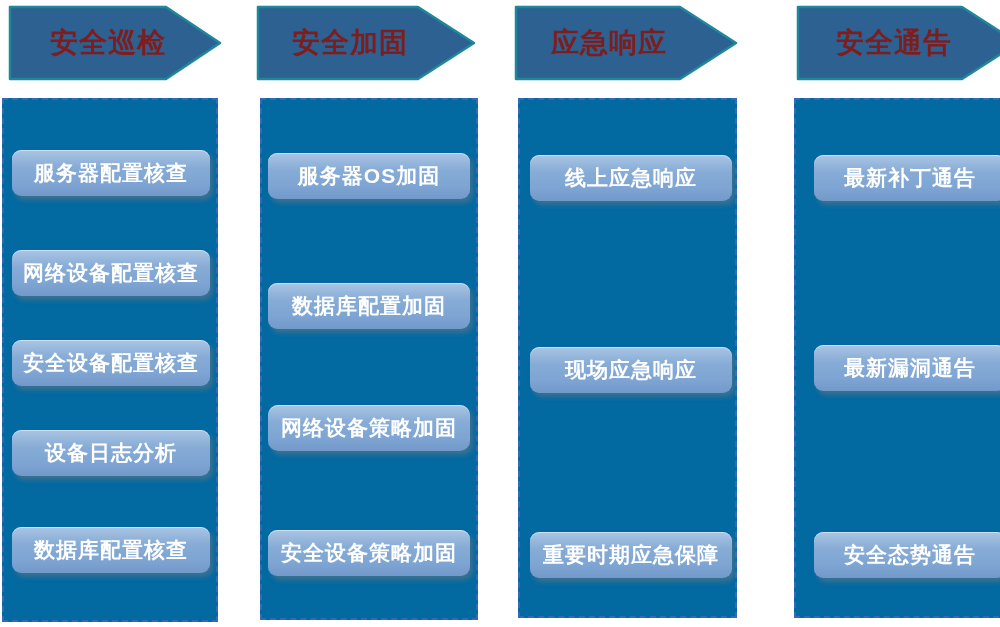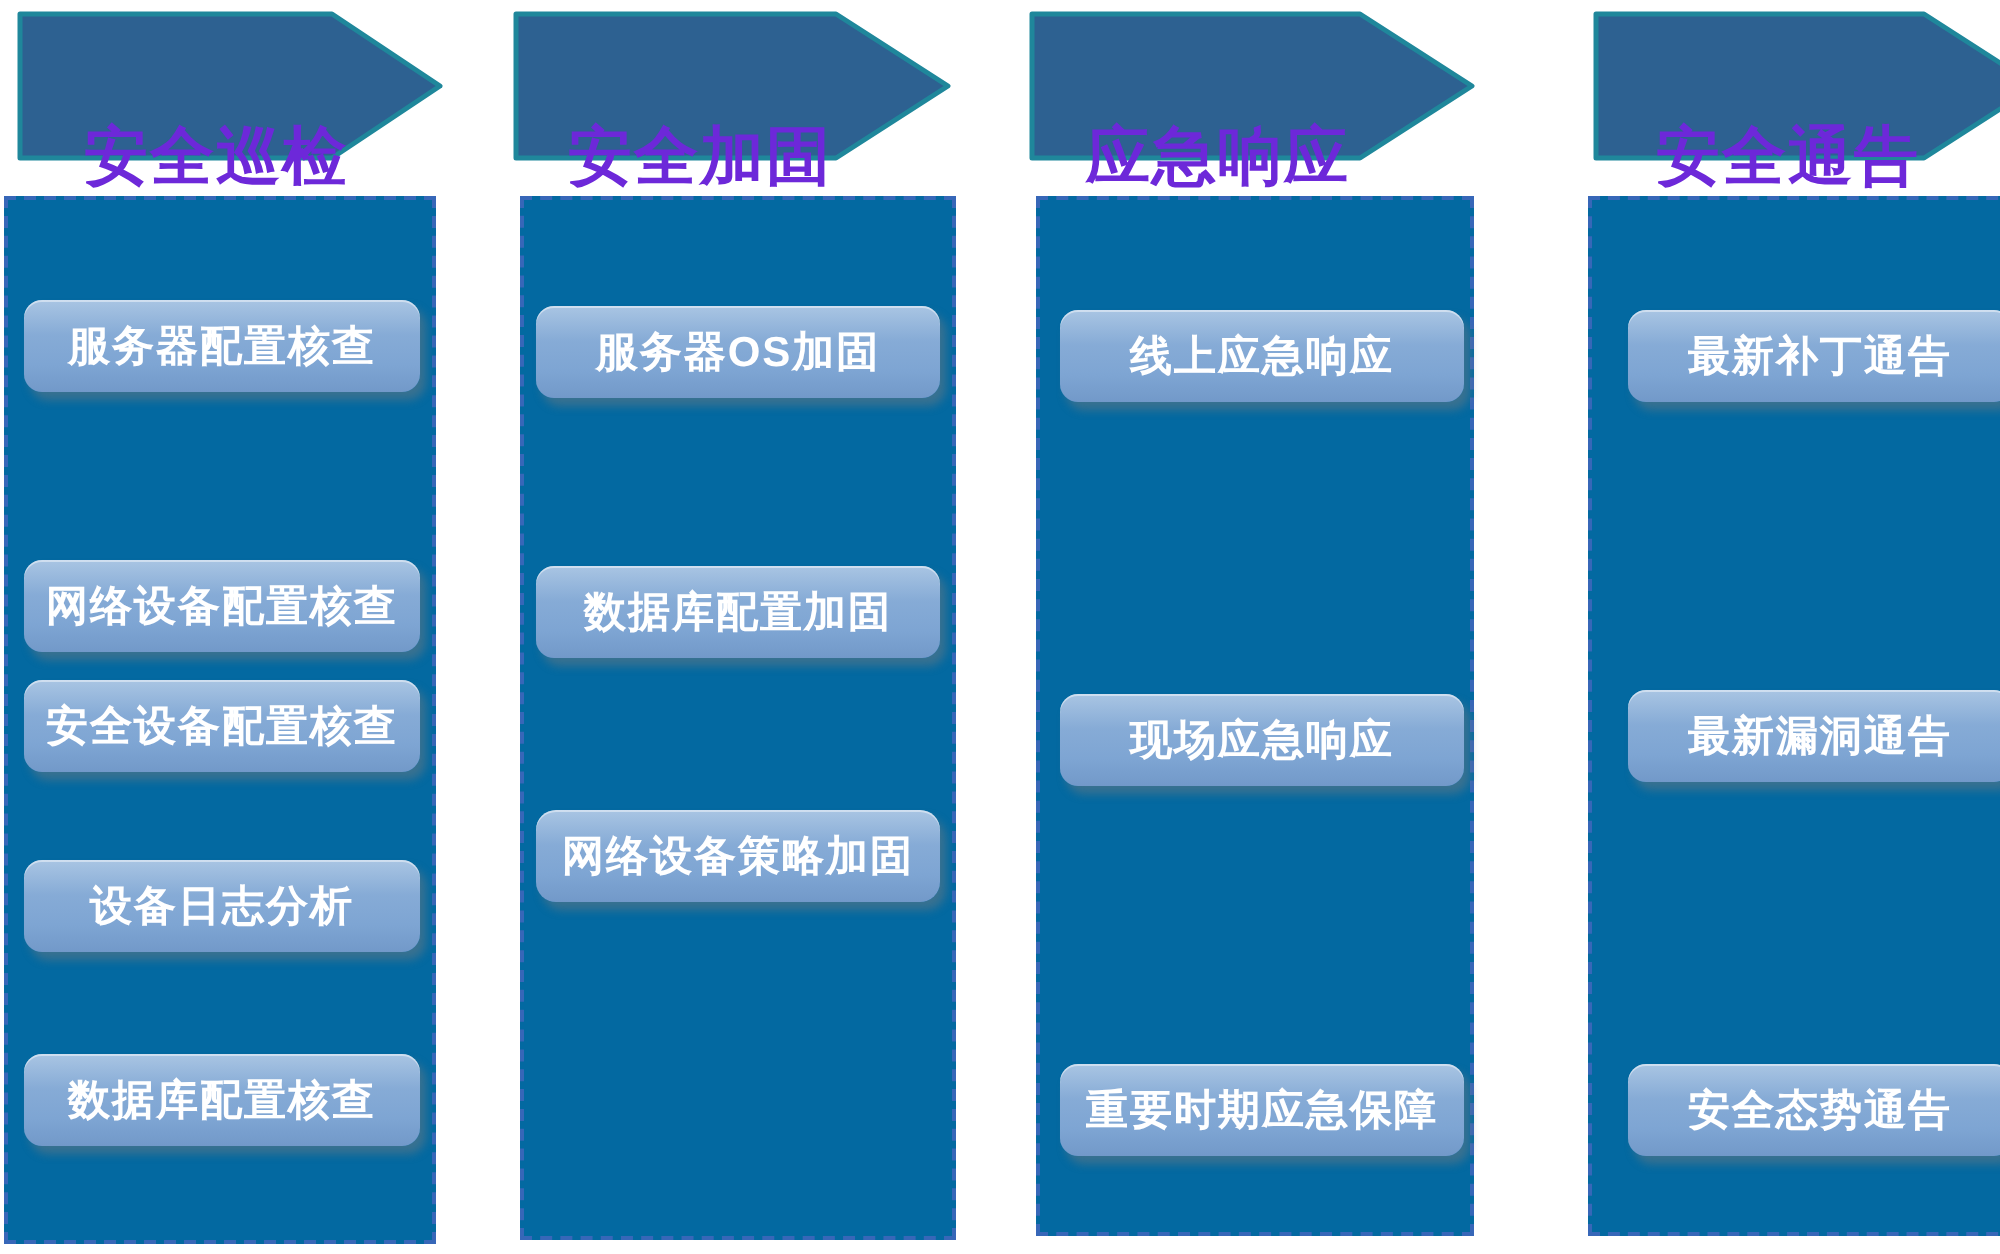--- a/index.html
+++ b/index.html
@@ -5,40 +5,40 @@
   html,body{margin:0;padding:0;background:#ffffff;}
   body{width:1000px;height:627px;font-family:"Liberation Sans","DejaVu Sans",sans-serif;}
   .canvas{position:relative;width:1000px;height:627px;background:#ffffff;overflow:hidden;}
   .col{position:absolute;top:0;height:627px;}
 
   
   .arrow-wrap{position:absolute;top:5px;}
   .arrow-svg{display:block;}
   .arrow-svg polygon{fill:#2d6191;stroke:#1f879b;stroke-width:2.5;stroke-linejoin:round;}
   .arrow-label{position:absolute;top:0;height:76px;display:flex;align-items:center;justify-content:center;
-    color:#6d28d9;font-weight:bold;font-size:32px;letter-spacing:1px;white-space:nowrap;margin-top:36px;}
+    color:#7f1d1d;font-weight:bold;font-size:28px;letter-spacing:1px;white-space:nowrap;}
 
   
   .panel{position:absolute;top:98px;border:2px dashed #3767b8;background:#0369a1;box-sizing:border-box;}
 
   
   .btn{position:absolute;height:46px;border-radius:9px;
     background:linear-gradient(180deg,#a9c5e3 0%,#86abd6 38%,#7ea5d3 70%,#7299c9 100%);
     box-shadow:3px 4px 5px rgba(125,125,125,0.45), inset 0 1px 0 rgba(255,255,255,0.45);
     color:#ffffff;font-weight:bold;font-size:21px;letter-spacing:1px;white-space:nowrap;
     display:flex;align-items:center;justify-content:center;cursor:pointer;}
 
   
   .c1{left:0;width:222px;}
   .c1 .arrow-wrap{left:8px;}
   .c1 .arrow-label{left:20px;width:160px;}
   .c1 .panel{left:2px;width:216px;height:524px;}
   .c1 .btn{left:8px;width:198px;}
   .c1 .btn:nth-child(1){top:50px;}
-  .c1 .btn:nth-child(2){top:150px;margin-top:30px;}
+  .c1 .btn:nth-child(2){top:150px;}
   .c1 .btn:nth-child(3){top:240px;}
   .c1 .btn:nth-child(4){top:330px;}
   .c1 .btn:nth-child(5){top:427px;}
 
   
   .c2{left:256px;width:224px;}
   .c2 .arrow-wrap{left:0px;}
   .c2 .arrow-label{left:12px;width:164px;}
   .c2 .panel{left:4px;width:218px;height:522px;}
   .c2 .btn{left:6px;width:202px;text-align:center;}
@@ -92,20 +92,21 @@
     <div class="arrow-wrap">
       <svg class="arrow-svg" width="222" height="78">
         <polygon points="2,2 162,2 218,38 162,74 2,74"></polygon>
       </svg>
       <div class="arrow-label">安全加固</div>
     </div>
     <div class="panel">
       <div class="btn">服务器OS加固</div>
       <div class="btn">数据库配置加固</div>
       <div class="btn">网络设备策略加固</div>
+      <div class="btn">安全设备策略加固</div>
     </div>
   </div>
 
   <div class="col c3">
     <div class="arrow-wrap">
       <svg class="arrow-svg" width="226" height="78">
         <polygon points="2,2 166,2 222,38 166,74 2,74"></polygon>
       </svg>
       <div class="arrow-label">应急响应</div>
     </div>

